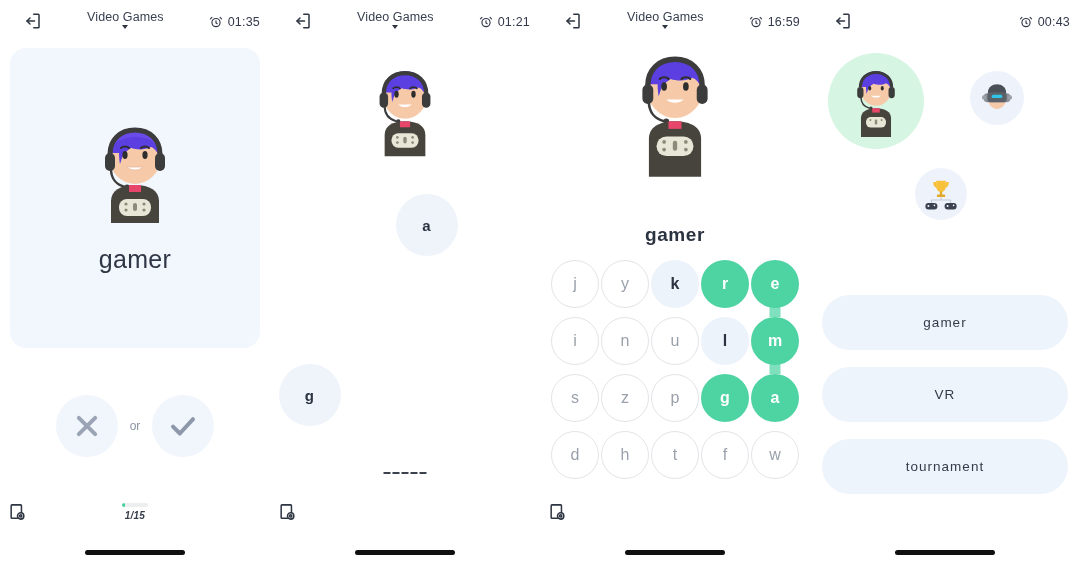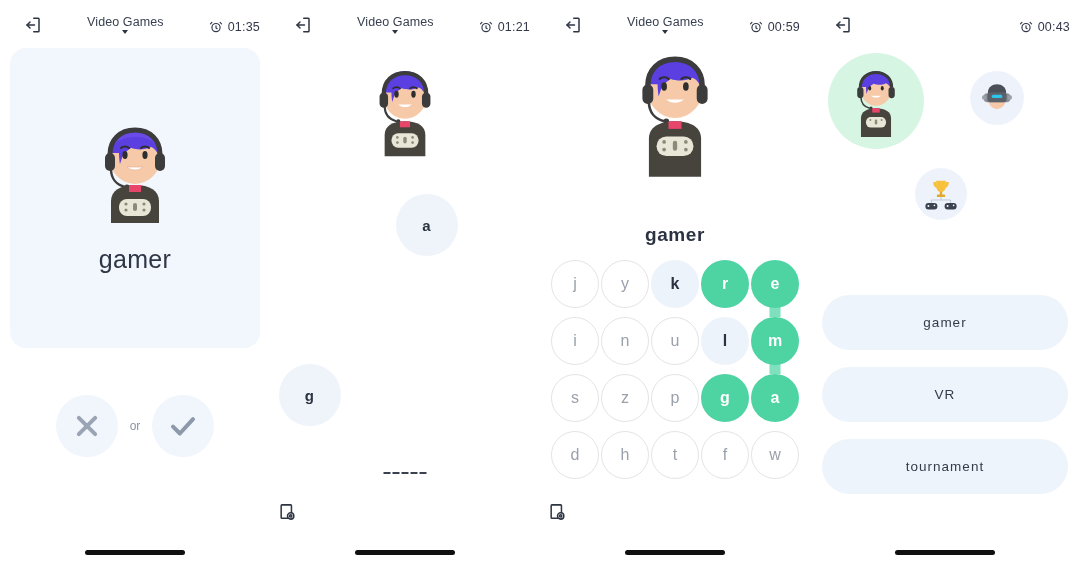--- a/index.html
+++ b/index.html
@@ -21,21 +21,21 @@
     background: #ffffff;
     flex: 0 0 270px;
   }
 
   
   .topbar {
     position: absolute;
     top: 0; left: 0; right: 0;
     height: 34px;
     display: flex;
-    align-items: flex-end;
+    align-items: center;
     padding: 6px 10px 0 24px;
   }
   .exit-icon { width: 18px; height: 18px; flex: 0 0 18px; margin-top: 1px; }
   .topbar-center {
     flex: 1;
     text-align: center;
     line-height: 1;
   }
   .topbar-title {
     font-size: 12.5px;
@@ -349,20 +349,38 @@
           </svg>
       </div>
       <span class="or-text">or</span>
       <div class="choice-circle">
         <svg width="30" height="30" viewBox="0 0 24 24">
             <path d="M4 12.5l5.5 5.5L20 6.5" stroke="#8d98aa" stroke-width="3.2" fill="none" stroke-linecap="round" stroke-linejoin="round"></path>
           </svg>
       </div>
     </div>
 
+    <div class="bottombar">
+      <span class="card-icon">
+        <svg viewBox="0 0 24 24" width="19" height="20">
+            <g fill="none" stroke="#2d3442" stroke-width="1.9" stroke-linejoin="round">
+              <path d="M5 3h11a1 1 0 0 1 1 1v15a1 1 0 0 1-1 1H5a1 1 0 0 1-1-1V4a1 1 0 0 1 1-1z"></path>
+              <circle cx="16" cy="17" r="4" fill="#fff"></circle>
+              <circle cx="16" cy="17" r="1.4"></circle>
+            </g>
+          </svg>
+      </span>
+      <div class="progress-wrap">
+        <div class="progress-track">
+          <div class="progress-fill" style="width:12%"></div>
+        </div>
+        <span class="progress-label">1/15</span>
+      </div>
+      <span style="width:19px"></span>
+    </div>
     <div class="home-indicator"></div>
   </div>
 
   <div class="screen">
     <div class="topbar">
       <span class="exit-icon">
         <svg viewBox="0 0 24 24" width="18" height="18">
             <g fill="none" stroke="#2d3442" stroke-width="2" stroke-linecap="round" stroke-linejoin="round">
               <path d="M13 3h6a1 1 0 0 1 1 1v16a1 1 0 0 1-1 1h-6"></path>
               <path d="M14 12H4"></path>
@@ -470,21 +488,21 @@
         <span class="clock-icon">
           <svg viewBox="0 0 24 24" width="14" height="14">
               <g fill="none" stroke="#33394a" stroke-width="2" stroke-linecap="round">
                 <circle cx="12" cy="13" r="7"></circle>
                 <path d="M12 10v3.5l2 1.5"></path>
                 <path d="M5 4L2.5 6.5"></path>
                 <path d="M19 4l2.5 2.5"></path>
               </g>
             </svg>
         </span>
-        <span class="timer-text">00:59</span>
+        <span class="timer-text">16:59</span>
       </div>
     </div>
 
     <div class="avatar-top" style="top:44px;">
       <svg width="100" height="135" viewBox="0 0 92 120">
         <ellipse cx="46" cy="38" rx="26" ry="28" fill="#f6c9a8"></ellipse>
         <path d="M20 35c0-16 12-25 26-25s26 9 26 25c0 4-1 7-1 7-2-7-4-11-9-13-6 3-14 3-20 1-4 3-7 4-9 10-1 3-2 6-2 6s-1-5-1-11z" fill="#5b3fe0"></path>
         <rect x="16" y="35" width="10" height="18" rx="5" fill="#3c3c3c"></rect>
         <rect x="66" y="35" width="10" height="18" rx="5" fill="#3c3c3c"></rect>
         <path d="M21 36c0-14 10-24 25-24s25 10 25 24" fill="none" stroke="#3c3c3c" stroke-width="5"></path>

